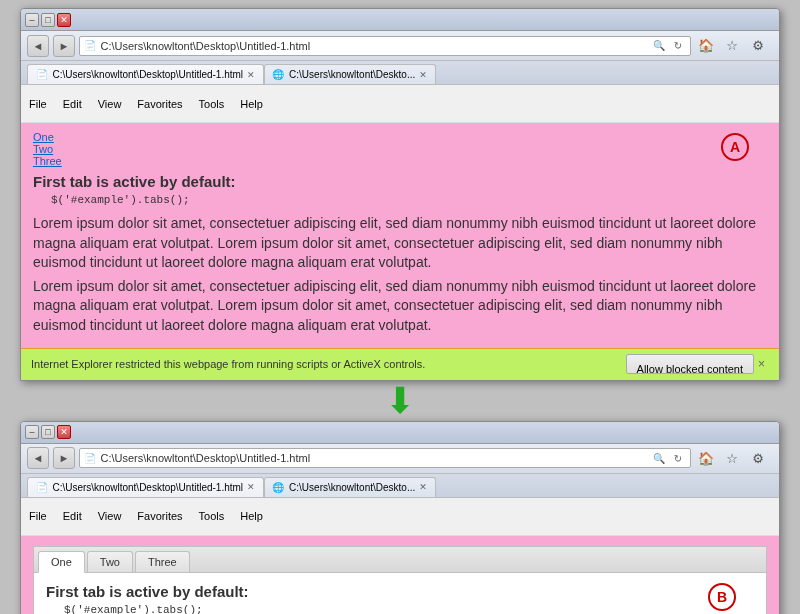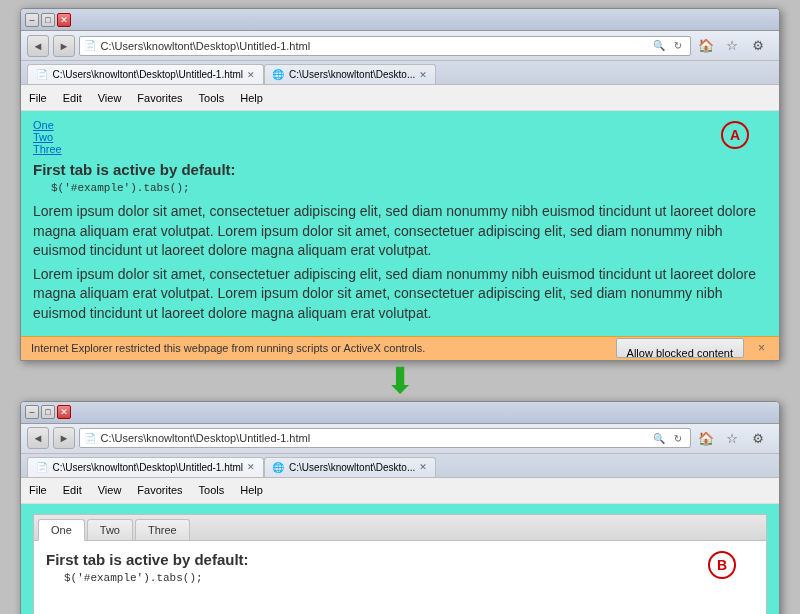--- a/index.html
+++ b/index.html
@@ -149,37 +149,37 @@
       gap: 4px;
       cursor: pointer;
     }
 
     .browser-tab.active {
       background: linear-gradient(to bottom, #f5f7fb, #edf0f5);
     }
 
     .menu-bar {
       background: #f0f0f0;
-      height: 26px;
+      height: 38px;
       display: flex;
       align-items: center;
       padding: 0 6px;
       border-bottom: 1px solid #ddd;
       gap: 12px;
     }
 
     .menu-item {
       font-size: 11px;
       color: #000;
       cursor: pointer;
       padding: 0 2px;
     }
 
     .browser-content {
-      background: #5eead4;
+      background: #f9a8d4;
       min-height: 180px;
       padding: 8px 12px;
       position: relative;
     }
 
     .content-links {
       margin-bottom: 6px;
     }
 
     .content-links ul {
@@ -225,27 +225,26 @@
       border: 2px solid #cc0000;
       color: #cc0000;
       display: flex;
       align-items: center;
       justify-content: center;
       font-size: 14px;
       font-weight: bold;
     }
 
     .info-bar {
-      background: #fdba74;
+      background: #bef264;
       border-top: 1px solid #e0a020;
-      height: 24px;
+      height: 32px;
       display: flex;
       align-items: center;
       padding: 0 10px;
-      gap: 10px;
     }
 
     .info-bar-text {
       flex: 1;
       font-size: 11px;
       color: #333;
     }
 
     .allow-btn {
       height: 20px;

